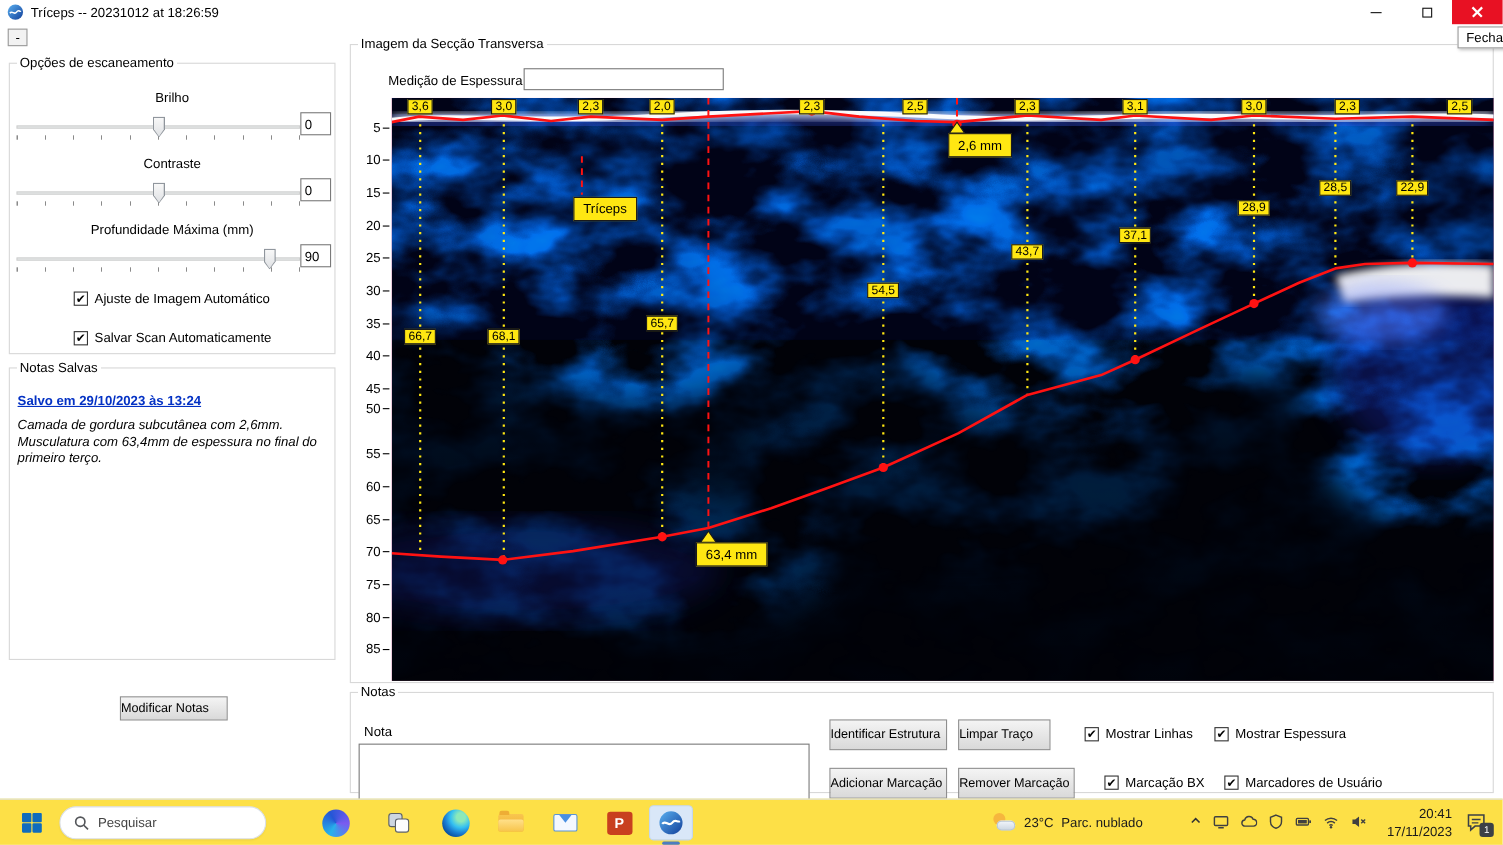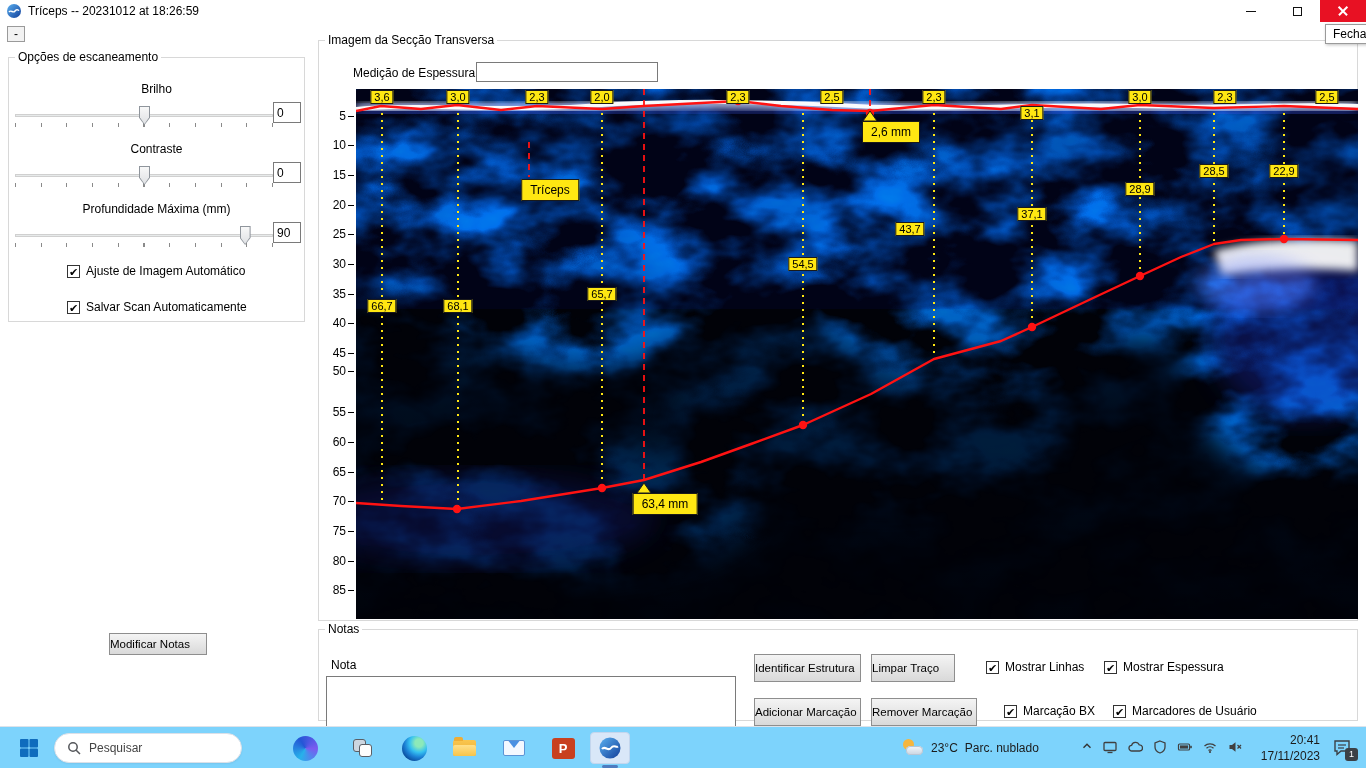--- a/index.html
+++ b/index.html
@@ -88,21 +88,21 @@
   .btn-limpar{ left:552px; top:18px; width:84px;  height:28px; }
   .btn-adic  { left:435px; top:62px; width:107px; height:28px; }
   .btn-remov { left:552px; top:62px; width:106px; height:28px; }
   .cb-lines  { left:667px; top:24px; }
   .cb-thick  { left:785px; top:24px; }
   .cb-bx     { left:685px; top:68px; }
   .cb-user   { left:794px; top:68px; }
 
   
   .taskbar { position:absolute; left:0; top:726px; width:1366px; height:42px;
-             background:#7dd3fc; border-top:1px solid #dde3ea; z-index:25; }
+             background:#fde047; border-top:1px solid #dde3ea; z-index:25; }
   .tb-item { position:absolute; top:5px; height:32px; display:flex; align-items:center;
              justify-content:center; border-radius:4px; }
   .start { left:12px; width:34px; }
   .search-pill { position:absolute; left:54px; top:6px; width:188px; height:30px; background:#fff;
                  border:1px solid #dbe0e8; border-radius:15px; display:flex; align-items:center;
                  gap:8px; padding-left:12px; color:#444; box-shadow:0 1px 2px rgba(0,0,0,.06); }
   .copilot { left:288px; width:34px; }
   .copilot-icon { width:25px; height:25px; border-radius:50%;
       background:conic-gradient(from 210deg,#27b2ea,#2456d6,#7a5bf0,#27b2ea); }
   .taskview { left:344px; width:36px; }
@@ -207,20 +207,25 @@
     <label class="checkbox" style="left:58px; top:200px">
       <span class="cb-box">✔</span>
       <span>Ajuste de Imagem Automático</span>
     </label>
     <label class="checkbox" style="left:58px; top:236px">
       <span class="cb-box">✔</span>
       <span>Salvar Scan Automaticamente</span>
     </label>
   </fieldset>
 
+  <fieldset class="groupbox gb-notes">
+    <legend>Notas Salvas</legend>
+    <a class="note-link" href="#">Salvo em 29/10/2023 às 13:24</a>
+    <p class="note-body">Camada de gordura subcutânea com 2,6mm. Musculatura com 63,4mm de espessura no final do primeiro terço.</p>
+  </fieldset>
 
   <button class="win-btn" style="left:109px; top:633px; width:98px; height:22px;">Modificar Notas</button>
 
   <fieldset class="groupbox gb-image">
     <legend>Imagem da Secção Transversa</legend>
     <span class="measure-row-label">Medição de Espessura</span>
     <input class="measure-input" value="" style="">
 
     <div id="y-axis">
         <div class="tick-label" style="top: 26.6665px;">5</div>
@@ -321,29 +326,29 @@
         </svg>
 
       <div id="plot-labels">
           <div class="ptag sm" style="left: 26px; top: 8px;">3,6</div>
           <div class="ptag sm" style="left: 102px; top: 8px;">3,0</div>
           <div class="ptag sm" style="left: 181px; top: 8px;">2,3</div>
           <div class="ptag sm" style="left: 246px; top: 8px;">2,0</div>
           <div class="ptag sm" style="left: 382px; top: 8px;">2,3</div>
           <div class="ptag sm" style="left: 476px; top: 8px;">2,5</div>
           <div class="ptag sm" style="left: 578px; top: 8px;">2,3</div>
-          <div class="ptag sm" style="left: 676px; top: 24px;">3,1</div>
+          <div class="ptag sm" style="left: 676px; top: 8px;">3,1</div>
           <div class="ptag sm" style="left: 784px; top: 8px;">3,0</div>
           <div class="ptag sm" style="left: 869px; top: 8px;">2,3</div>
           <div class="ptag sm" style="left: 971px; top: 8px;">2,5</div>
           <div class="ptag sm" style="left: 26px; top: 217px;">66,7</div>
           <div class="ptag sm" style="left: 102px; top: 217px;">68,1</div>
           <div class="ptag sm" style="left: 246px; top: 205px;">65,7</div>
           <div class="ptag sm" style="left: 447px; top: 175px;">54,5</div>
-          <div class="ptag sm" style="left: 554px; top: 140px; text-align: right;">43,7</div>
+          <div class="ptag sm" style="left: 578px; top: 140px; text-align: right;">43,7</div>
           <div class="ptag sm" style="left: 676px; top: 125px;">37,1</div>
           <div class="ptag sm" style="left: 784px; top: 100px;">28,9</div>
           <div class="ptag sm" style="left: 858px; top: 82px;">28,5</div>
           <div class="ptag sm" style="left: 928px; top: 82px;">22,9</div>
           <div class="ptag lg" style="left: 514px; top: 43px;">2,6 mm</div>
           <div class="ptag lg" style="left: 288px; top: 415px;">63,4 mm</div>
           <div class="ptag lg" style="left: 173px; top: 101px;">Tríceps</div>
         </div>
     </div>
   </fieldset>

